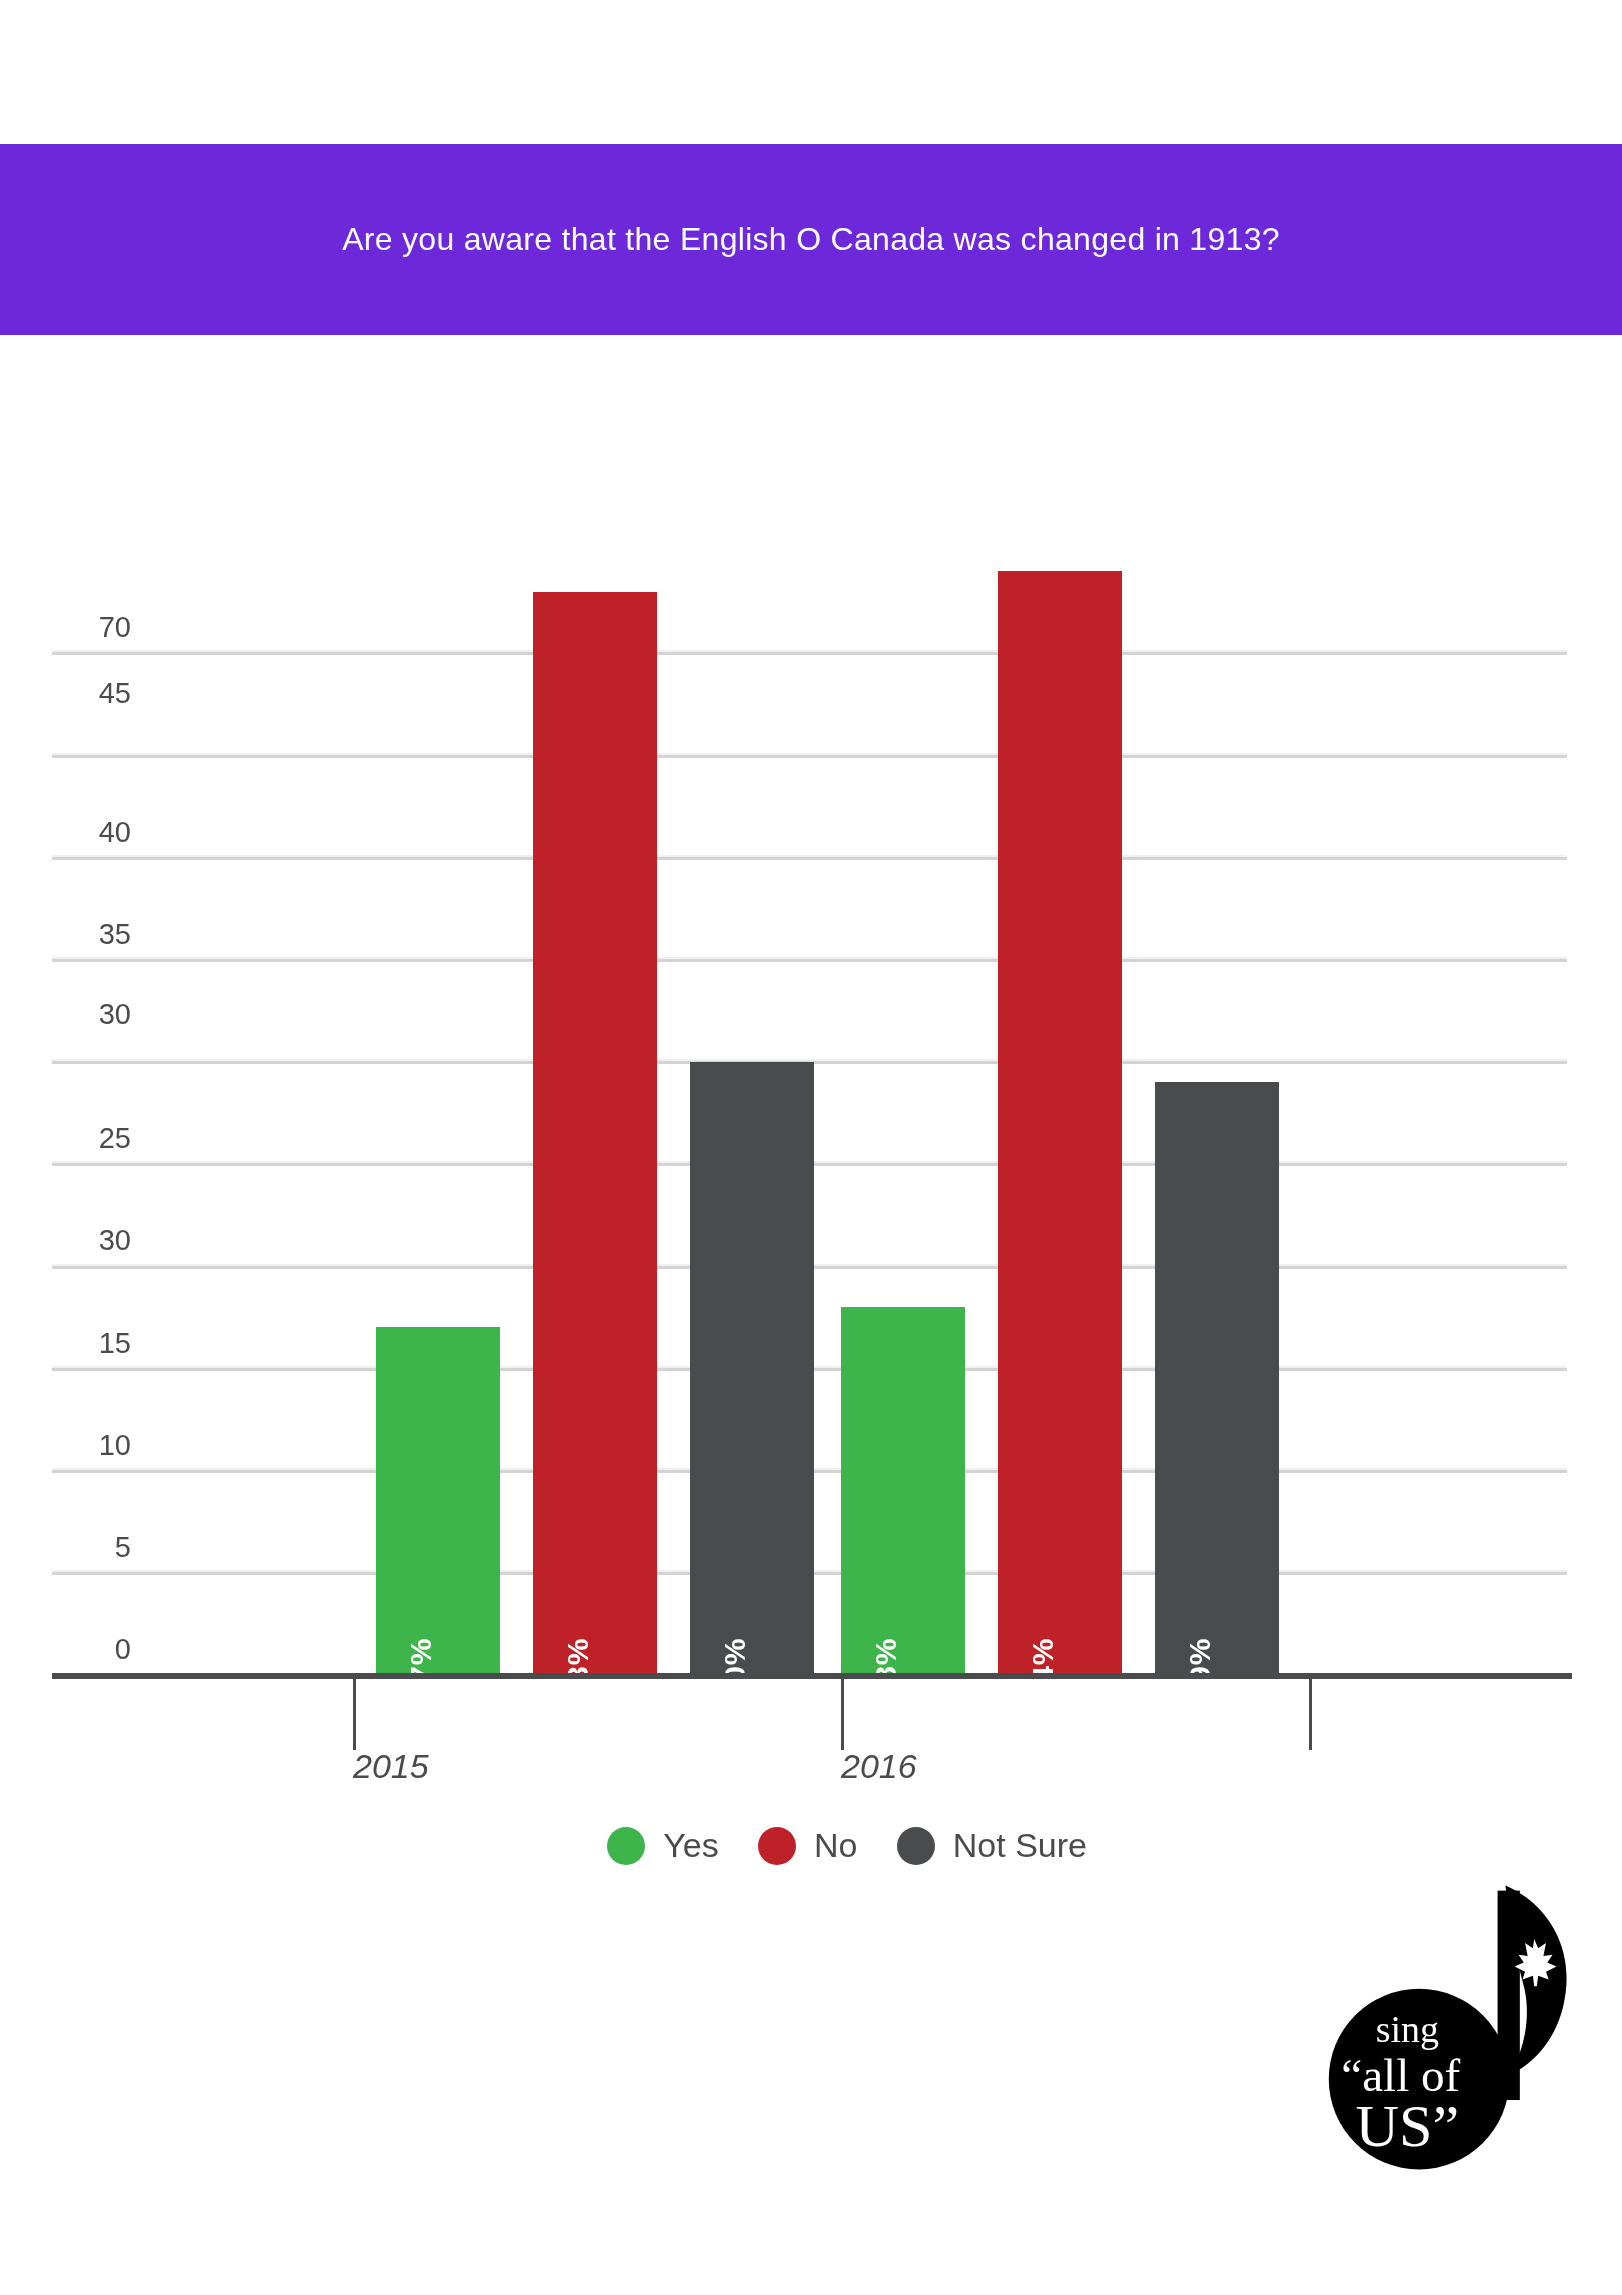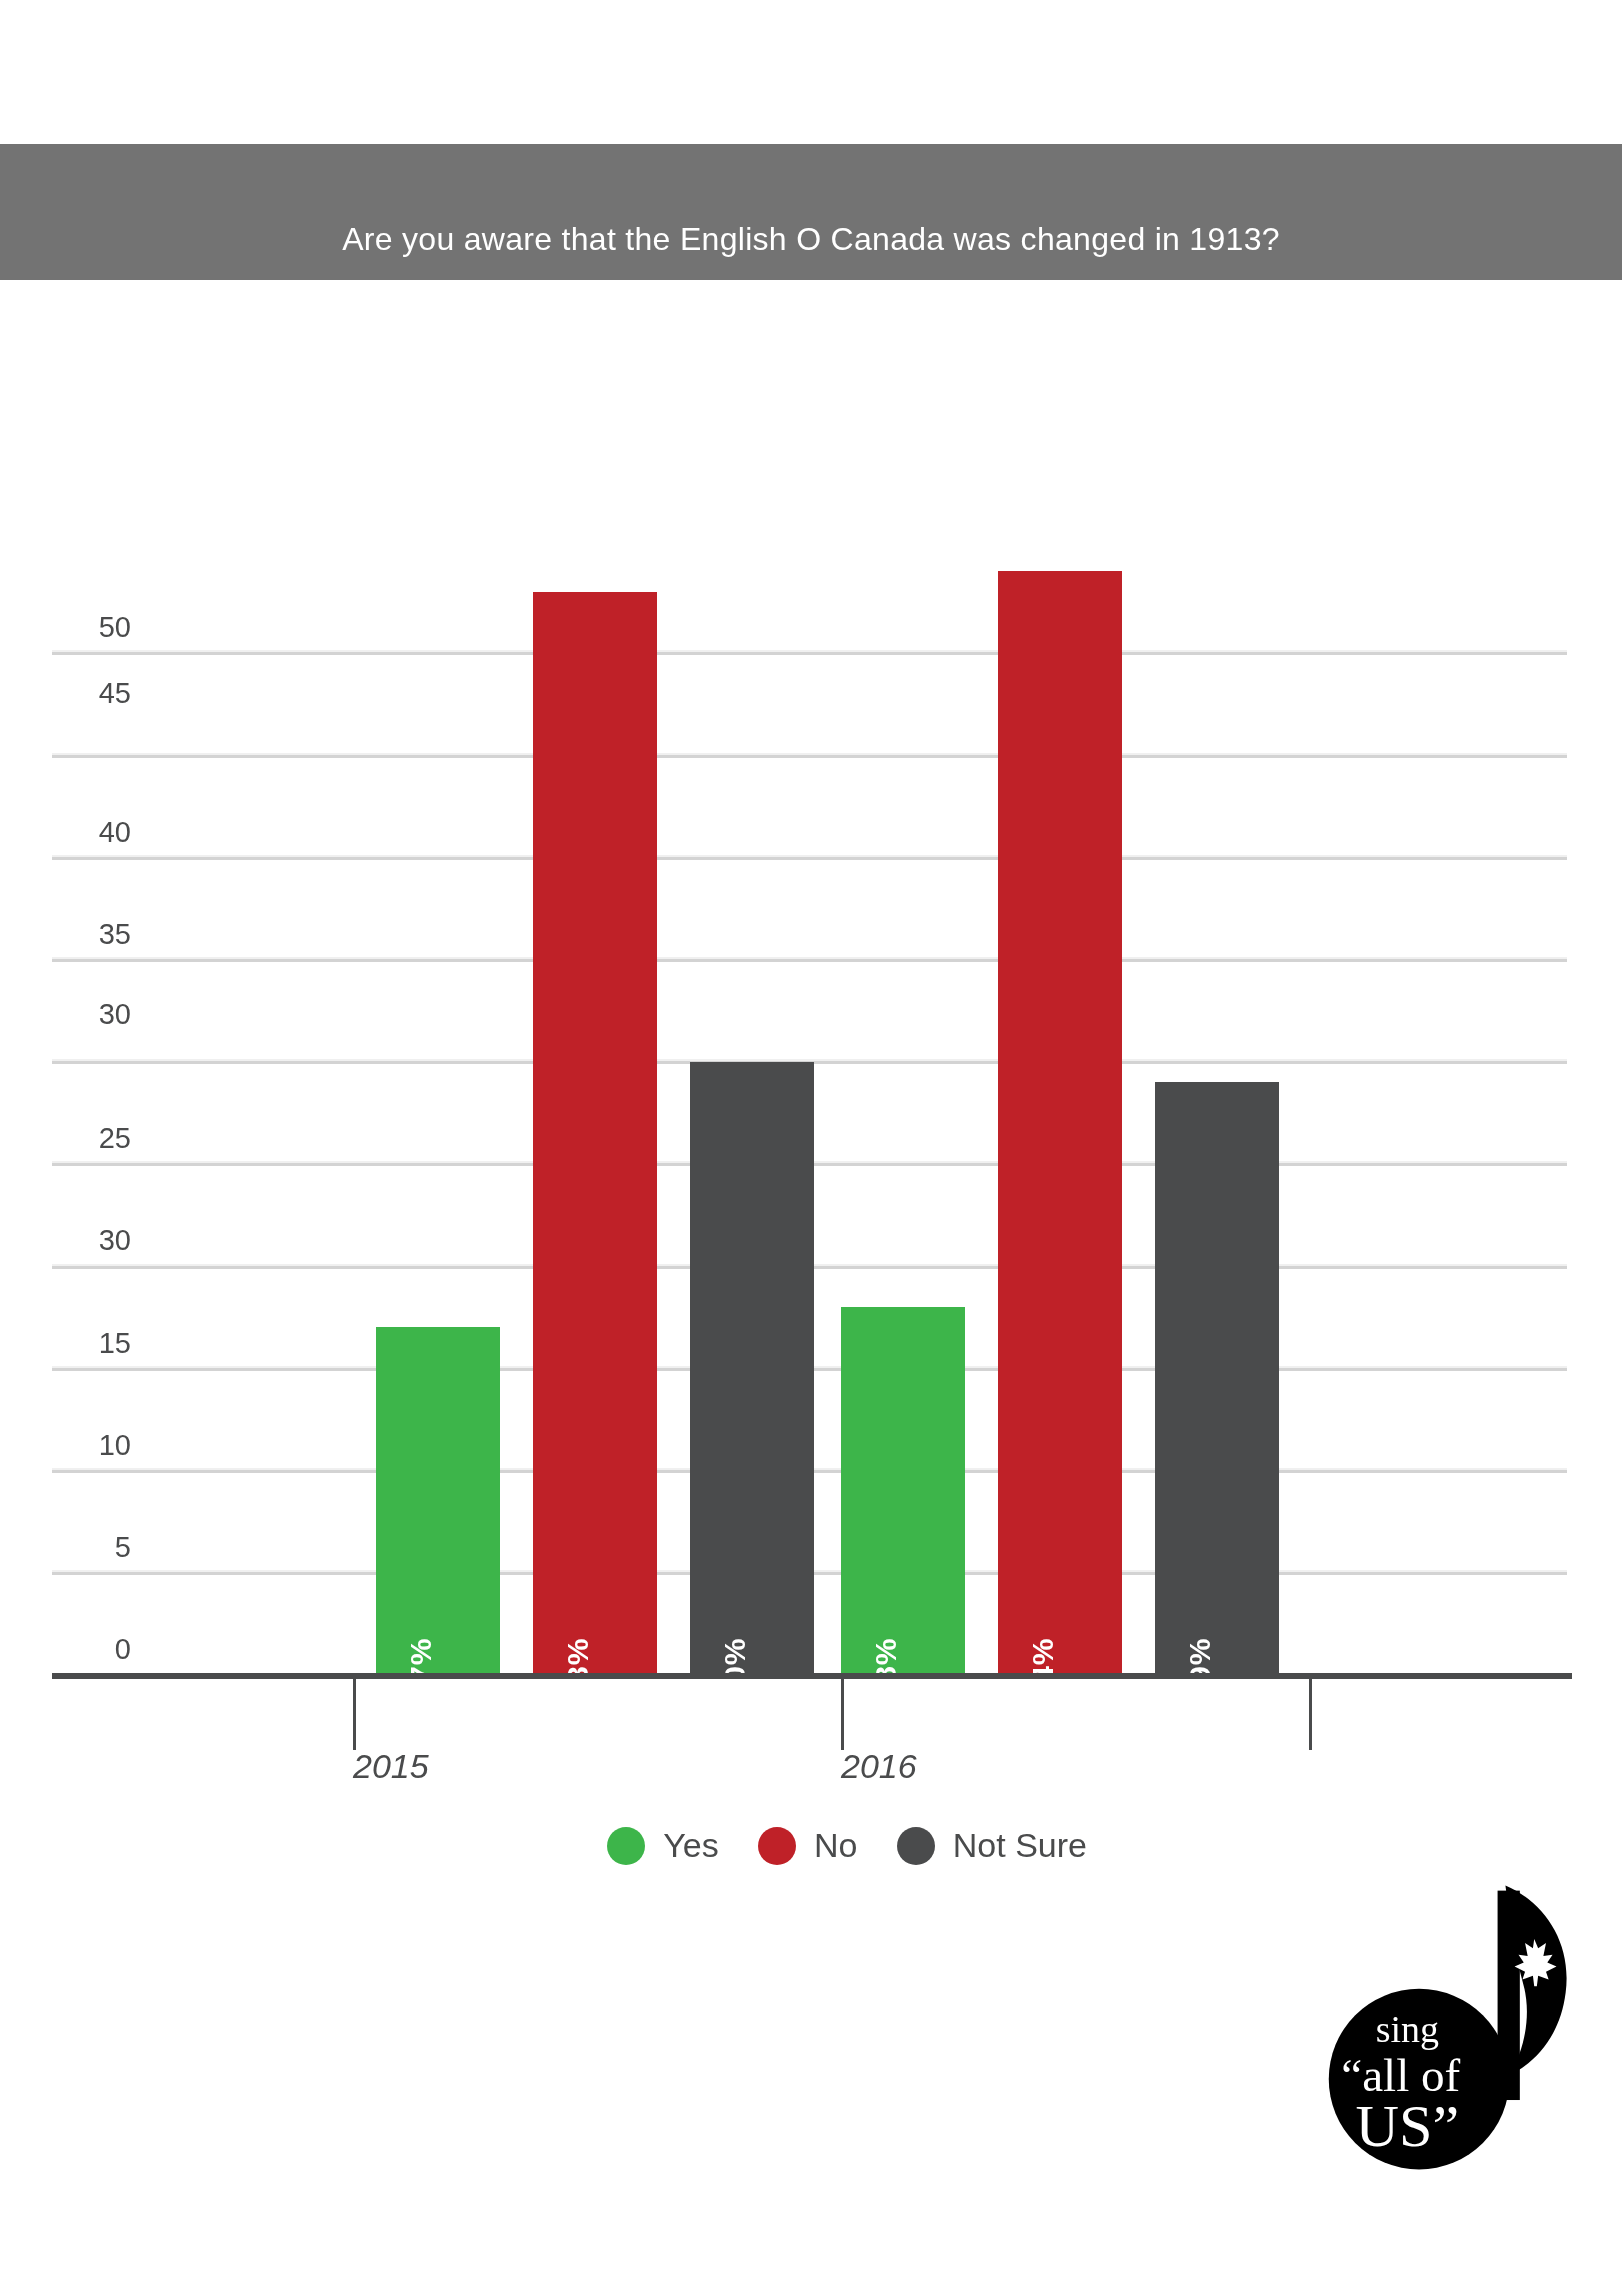--- a/index.html
+++ b/index.html
@@ -14,22 +14,22 @@
     font-family: "Liberation Sans", sans-serif;
     overflow: hidden;
   }
 
   
   #header-band {
     position: absolute;
     left: 0;
     top: 144px;
     width: 1622px;
-    height: 136px;
-    background: #737373;
+    height: 191px;
+    background: #6d28d9;
   }
   #header-title {
     position: absolute;
     left: 0;
     top: 0;
     width: 1622px;
     height: 191px;
     display: flex;
     align-items: center;
     justify-content: center;
@@ -185,21 +185,21 @@
       <div class="ytick-label" style="top: 1671px;">0</div>
       <div class="ytick-label" style="top: 1569px;">5</div>
       <div class="ytick-label" style="top: 1467px;">10</div>
       <div class="ytick-label" style="top: 1365px;">15</div>
       <div class="ytick-label" style="top: 1262px;">30</div>
       <div class="ytick-label" style="top: 1160px;">25</div>
       <div class="ytick-label" style="top: 1036px;">30</div>
       <div class="ytick-label" style="top: 956px;">35</div>
       <div class="ytick-label" style="top: 854px;">40</div>
       <div class="ytick-label" style="top: 715px;">45</div>
-      <div class="ytick-label" style="top: 649px;">50</div>
+      <div class="ytick-label" style="top: 649px;">70</div>
     </div>
 
   <div id="bars-layer">
       <div class="bar" style="left: 376px; width: 124px; height: 348px; background: rgb(61, 181, 74);">
         <span class="bar-label">17%</span>
       </div>
       <div class="bar" style="left: 533px; width: 124px; height: 1083px; background: rgb(191, 33, 40);">
         <span class="bar-label">53%</span>
       </div>
       <div class="bar" style="left: 690px; width: 124px; height: 613px; background: rgb(74, 75, 76);">

